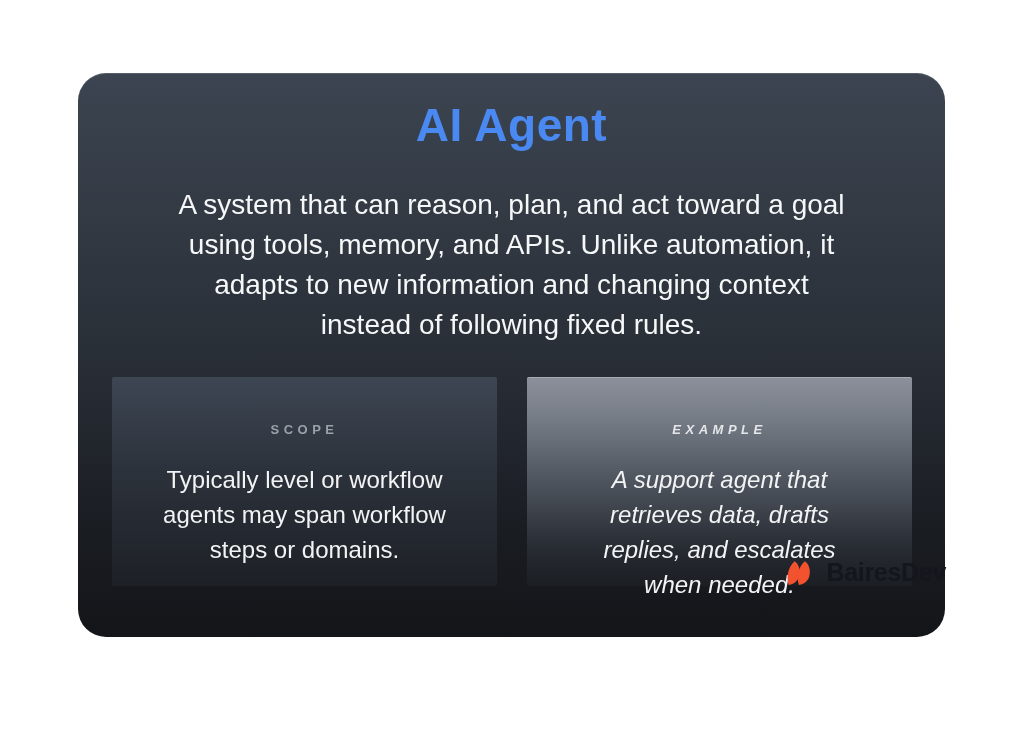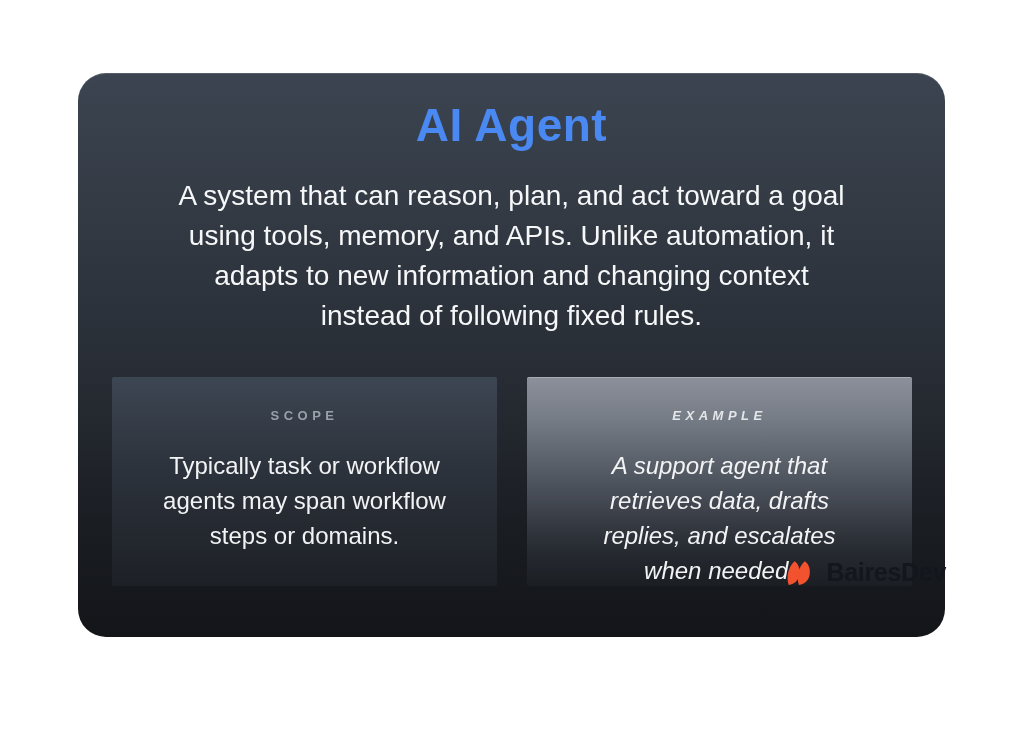--- a/index.html
+++ b/index.html
@@ -26,41 +26,41 @@
   .card-title {
     margin-top: 25px;
     font-size: 46px;
     font-weight: 700;
     letter-spacing: 0.5px;
     color: #4a88f2;
     line-height: 1.2;
   }
 
   .card-desc {
-    margin-top: 23px;
+    margin-top: 32px;
     text-align: center;
     color: #f6f7f8;
     font-size: 28px;
     font-weight: 400;
     line-height: 40px;
   }
 
   .panels {
     position: absolute;
     left: 34px; right: 33px; top: 304px;
     display: flex;
     gap: 30px;
   }
 
   .panel {
     flex: 1 1 0;
     height: 209px;
     border-radius: 2px;
     text-align: center;
-    padding-top: 31px;
+    padding-top: 45px;
   }
   .panel.scope {
     background: linear-gradient(180deg, #3d4653 0%, #2c323b 45%, #1d2026 100%);
   }
   .panel.example {
     background: linear-gradient(180deg, #8b909a 0%, #767c86 20%, #4e545e 50%, #272b32 82%, #1b1e23 100%);
     box-shadow: inset 0 1px 0 rgba(255,255,255,0.25);
     font-style: italic;
   }
 
@@ -110,21 +110,21 @@
       <div>using tools, memory, and APIs. Unlike automation, it</div>
       <div>adapts to new information and changing context</div>
       <div>instead of following fixed rules.</div>
     </div>
 
     <div class="panels">
 
       <div class="panel scope">
         <div class="panel-label">SCOPE</div>
         <div class="panel-text">
-          <div>Typically task or workflow</div>
+          <div>Typically level or workflow</div>
           <div>agents may span workflow</div>
           <div>steps or domains.</div>
         </div>
       </div>
 
       <div class="panel example">
         <div class="panel-label">EXAMPLE</div>
         <div class="panel-text">
           <div>A support agent that</div>
           <div>retrieves data, drafts</div>

